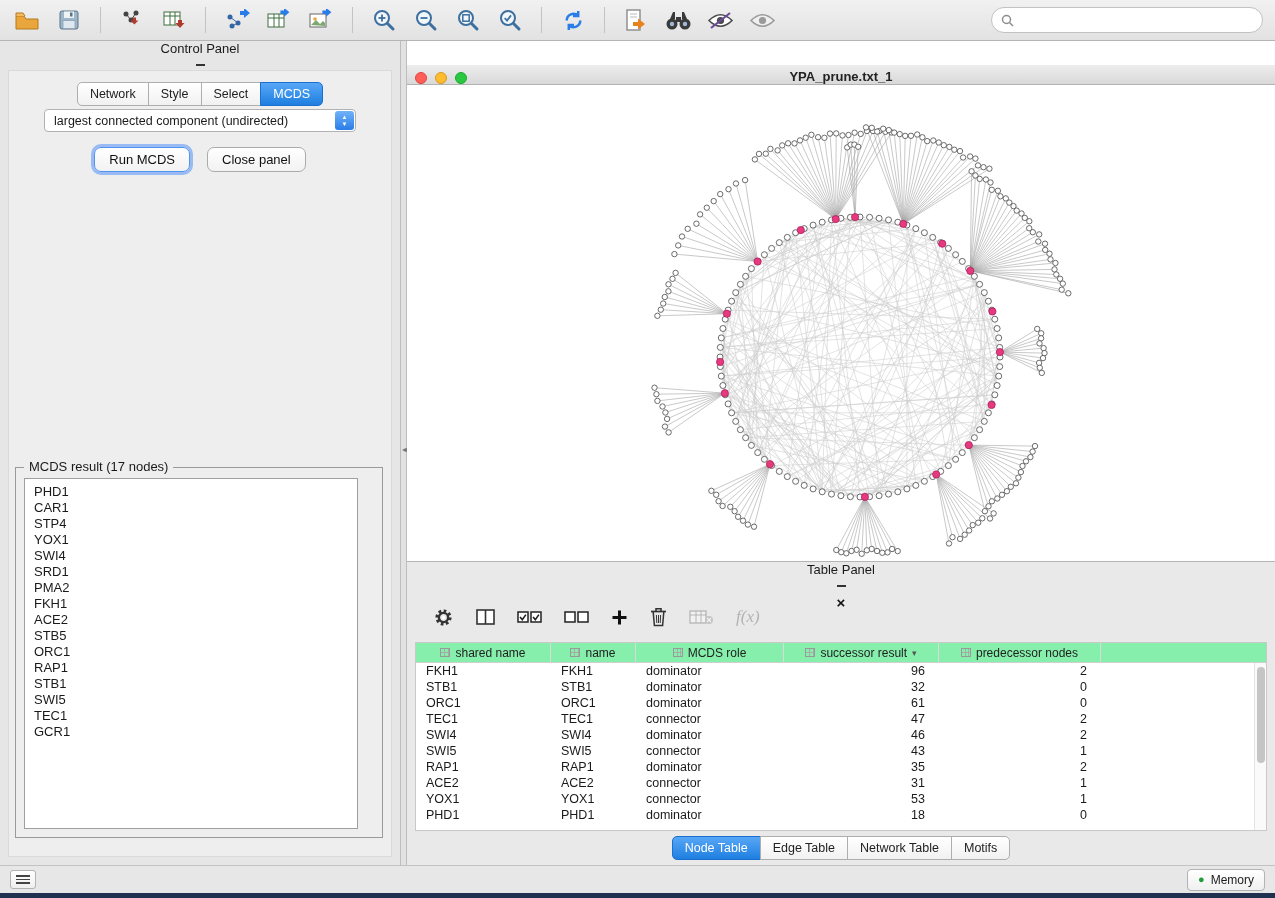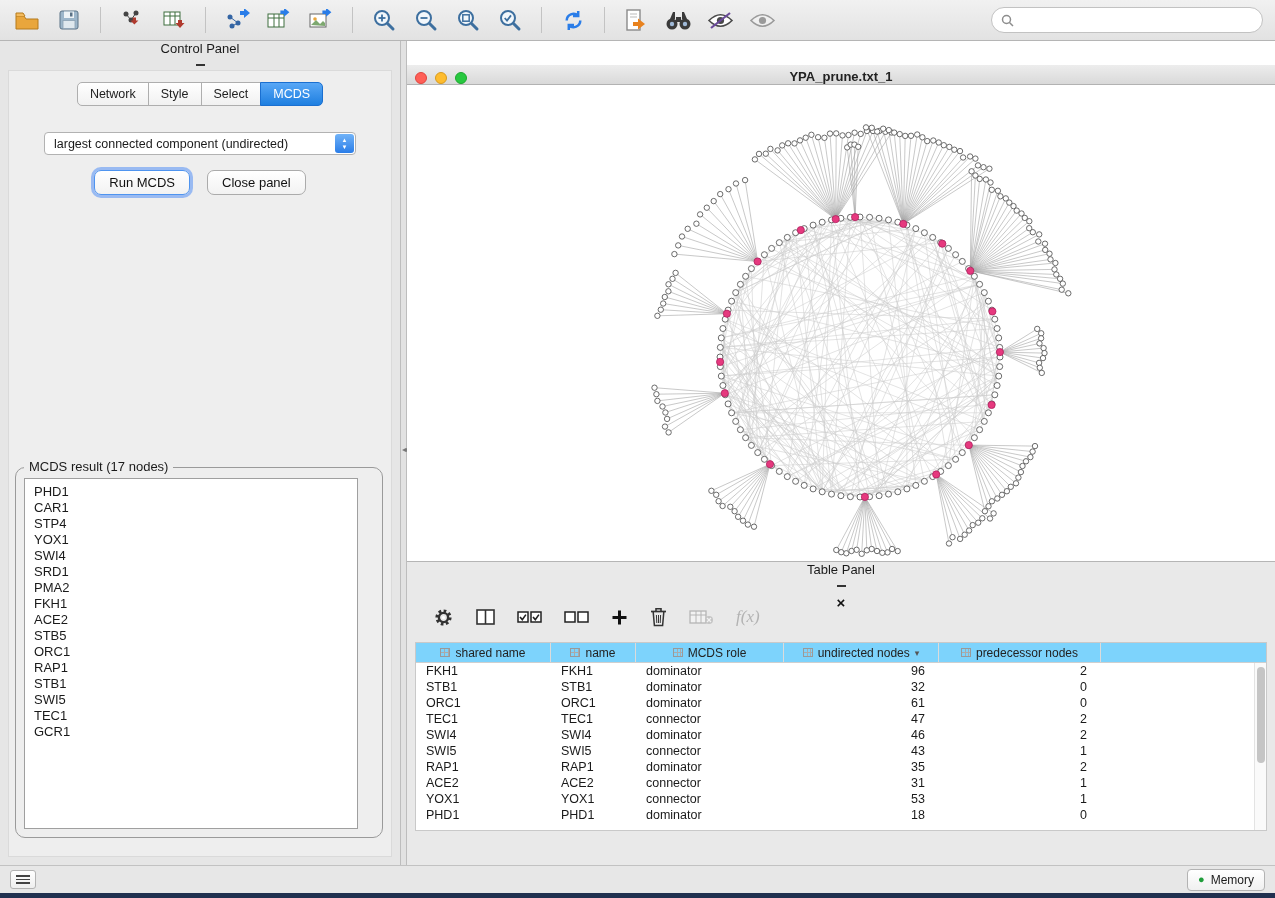--- a/index.html
+++ b/index.html
@@ -25,32 +25,32 @@
   .win-close{font-size:15px;font-weight:700;line-height:1;color:#111;}
   .cp-content{position:absolute;left:8px;right:8px;top:29px;bottom:8px;background:#eeeeee;
     border:1px solid #dadada;text-align:center;}
   .seg{display:inline-flex;margin-top:11px;}
   .seg-btn{font-size:12.5px;padding:4px 12px;background:linear-gradient(#ffffff,#f1f1f1);
     border:1px solid #aeaeae;margin-left:-1px;color:#222;cursor:default;}
   .seg-btn:first-child{border-radius:5px 0 0 5px;margin-left:0;}
   .seg-btn:last-child{border-radius:0 5px 5px 0;}
   .seg-btn.active{background:linear-gradient(#58a7f6,#1e7fe0);border-color:#1a6fd0;color:#fff;}
   .opt-label{margin-top:25px;font-size:13px;}
-  .dropdown{display:inline-flex;align-items:center;width:312px;height:23px;margin-top:26px;
+  .dropdown{display:inline-flex;align-items:center;width:312px;height:23px;margin-top:3px;
     background:#fff;border:1px solid #b2b2b2;border-radius:4px;padding-left:9px;
     font-size:12.5px;position:relative;text-align:left;}
   .dropdown .stepper{position:absolute;right:1px;top:1px;bottom:1px;width:19px;border-radius:3px;
     background:linear-gradient(#71b3f8,#2a7de8);color:#fff;display:flex;flex-direction:column;
     align-items:center;justify-content:center;font-size:6px;line-height:6.5px;}
   .btn-row{margin-top:15px;display:flex;justify-content:center;gap:17px;}
   .mac-btn{font-size:13px;padding:4px 14px;background:linear-gradient(#ffffff,#f2f2f2);
     border:1px solid #ababab;border-radius:7px;color:#111;}
   .mac-btn.focused{box-shadow:0 0 0 3px rgba(84,144,245,.55);border-color:#4f94ef;}
   .mcds-box{position:absolute;left:6px;right:8px;top:396px;bottom:18px;border:1px solid #9a9a9a;
-    border-radius:10px;text-align:left;padding:10px 24px 8px 8px;}
+    border-radius:0;text-align:left;padding:10px 24px 8px 8px;}
   .mcds-box .legend-lab{position:absolute;top:-9px;left:8px;background:#eeeeee;padding:0 5px;font-size:13px;}
   .mcds-list{width:100%;height:100%;background:#fff;border:1px solid #9f9f9f;overflow:hidden;
     padding:5px 0 0 9px;font-size:13px;line-height:16px;}
 
   
   .splitter{position:absolute;top:41px;left:400px;width:7px;height:824px;background:#e2e2e2;
     border-left:1px solid #bdbdbd;border-right:1px solid #bdbdbd;}
   .splitter .grip{position:absolute;top:405px;left:1px;font-size:8px;color:#777;line-height:8px;}
 
   
@@ -65,21 +65,21 @@
   .net-canvas{width:868px;height:500px;background:#fff;}
 
   
   .table-panel{position:absolute;left:407px;top:561px;width:868px;height:304px;background:#e9e9e9;
     border-top:1px solid #b5b5b5;}
   .tp-toolbar{display:flex;align-items:center;gap:22px;padding:10px 0 0 26px;height:46px;}
   .fx-label{font-family:"Liberation Serif","DejaVu Serif",serif;font-style:italic;
     font-size:17px;color:#b3b3b3;}
   .tp-table{position:absolute;left:8px;right:8px;top:80px;bottom:34px;background:#fff;
     border:1px solid #c9c9c9;overflow:hidden;}
-  .thead{display:flex;height:20px;background:#7dd3fc;border-bottom:1px solid #cfcfcf;}
+  .thead{display:flex;height:20px;background:#86efac;border-bottom:1px solid #cfcfcf;}
   .th{display:flex;align-items:center;justify-content:center;gap:5px;font-size:12px;color:#222;
     border-right:1px solid #dbdbdb;flex:none;}
   .th-grid{width:10px;height:9px;border:1px solid #999;flex:none;background:
     linear-gradient(#aaa,#aaa) 0 2.5px/100% 1px no-repeat,
     linear-gradient(#aaa,#aaa) 3px 0/1px 100% no-repeat,
     linear-gradient(#aaa,#aaa) 6.5px 0/1px 100% no-repeat;}
   .th-sort{font-size:9px;color:#555;}
   .tbody{position:relative;}
   .tr{display:flex;height:16px;align-items:center;font-size:12.5px;}
   .td{flex:none;padding-left:10px;white-space:nowrap;overflow:hidden;}
@@ -1075,21 +1075,21 @@
         <div class="th" style="width: 85px;">
           <span class="th-grid"></span>
           <span>name</span>
         </div>
         <div class="th" style="width: 148px;">
           <span class="th-grid"></span>
           <span>MCDS role</span>
         </div>
         <div class="th" style="width: 155px;">
           <span class="th-grid"></span>
-          <span>undirected nodes</span>
+          <span>successor result</span>
           <span class="th-sort">▾</span>
         </div>
         <div class="th" style="width: 162px;">
           <span class="th-grid"></span>
           <span>predecessor nodes</span>
         </div>
       </div>
     <div class="tbody">
         <div class="tr">
           <div class="td" style="width: 135px;">FKH1</div>
@@ -1158,20 +1158,28 @@
           <div class="td" style="width: 135px;">PHD1</div>
           <div class="td" style="width: 85px;">PHD1</div>
           <div class="td" style="width: 148px;">dominator</div>
           <div class="td num" style="width: 155px;">18</div>
           <div class="td num" style="width: 162px;">0</div>
         </div>
       </div>
     <div class="tp-scroll">
       <div class="tp-thumb"></div>
     </div>
+  </div>
+  <div class="tp-tabs">
+    <div class="seg" style="margin-top:0;">
+        <button class="seg-btn active">Node Table</button>
+        <button class="seg-btn">Edge Table</button>
+        <button class="seg-btn">Network Table</button>
+        <button class="seg-btn">Motifs</button>
+      </div>
   </div>
 </div>
 
 <div class="status-bar">
   <span class="list-btn">
       <i></i>
       <i></i>
       <i></i>
     </span>
   <span class="memory-btn">

